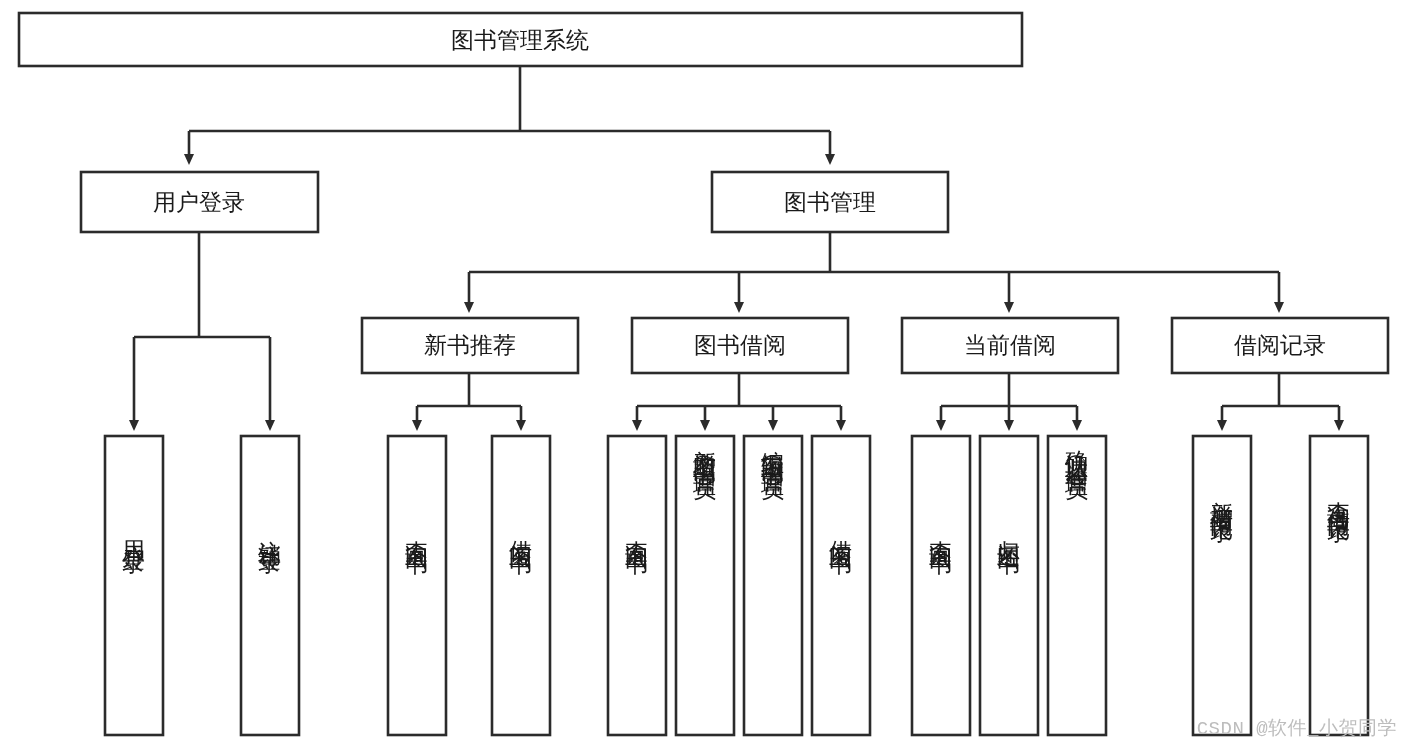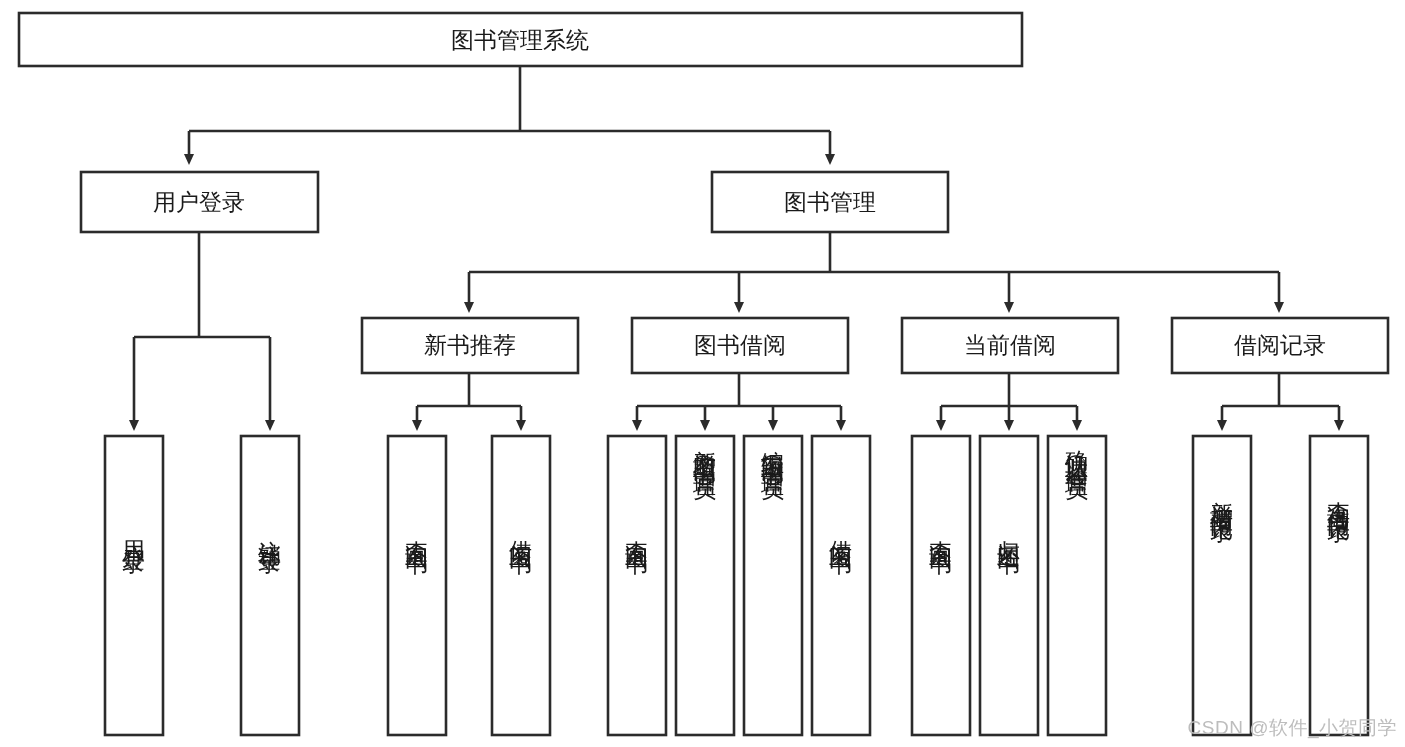--- a/index.html
+++ b/index.html
@@ -50,21 +50,21 @@
     stroke-linecap: butt;
   }
   .arrow-head {
     fill: #2b2b2b;
     stroke: none;
   }
   .watermark {
     position: absolute;
     right: 8px;
     bottom: 6px;
-    font-family: Liberation Sans, sans-serif;
+    font-family: Liberation Mono, monospace;
     font-size: 19px;
     color: #bdbdbd;
     white-space: nowrap;
     letter-spacing: 0.5px;
     pointer-events: none;
   }
 </style>
 </head>
 <body>
 

